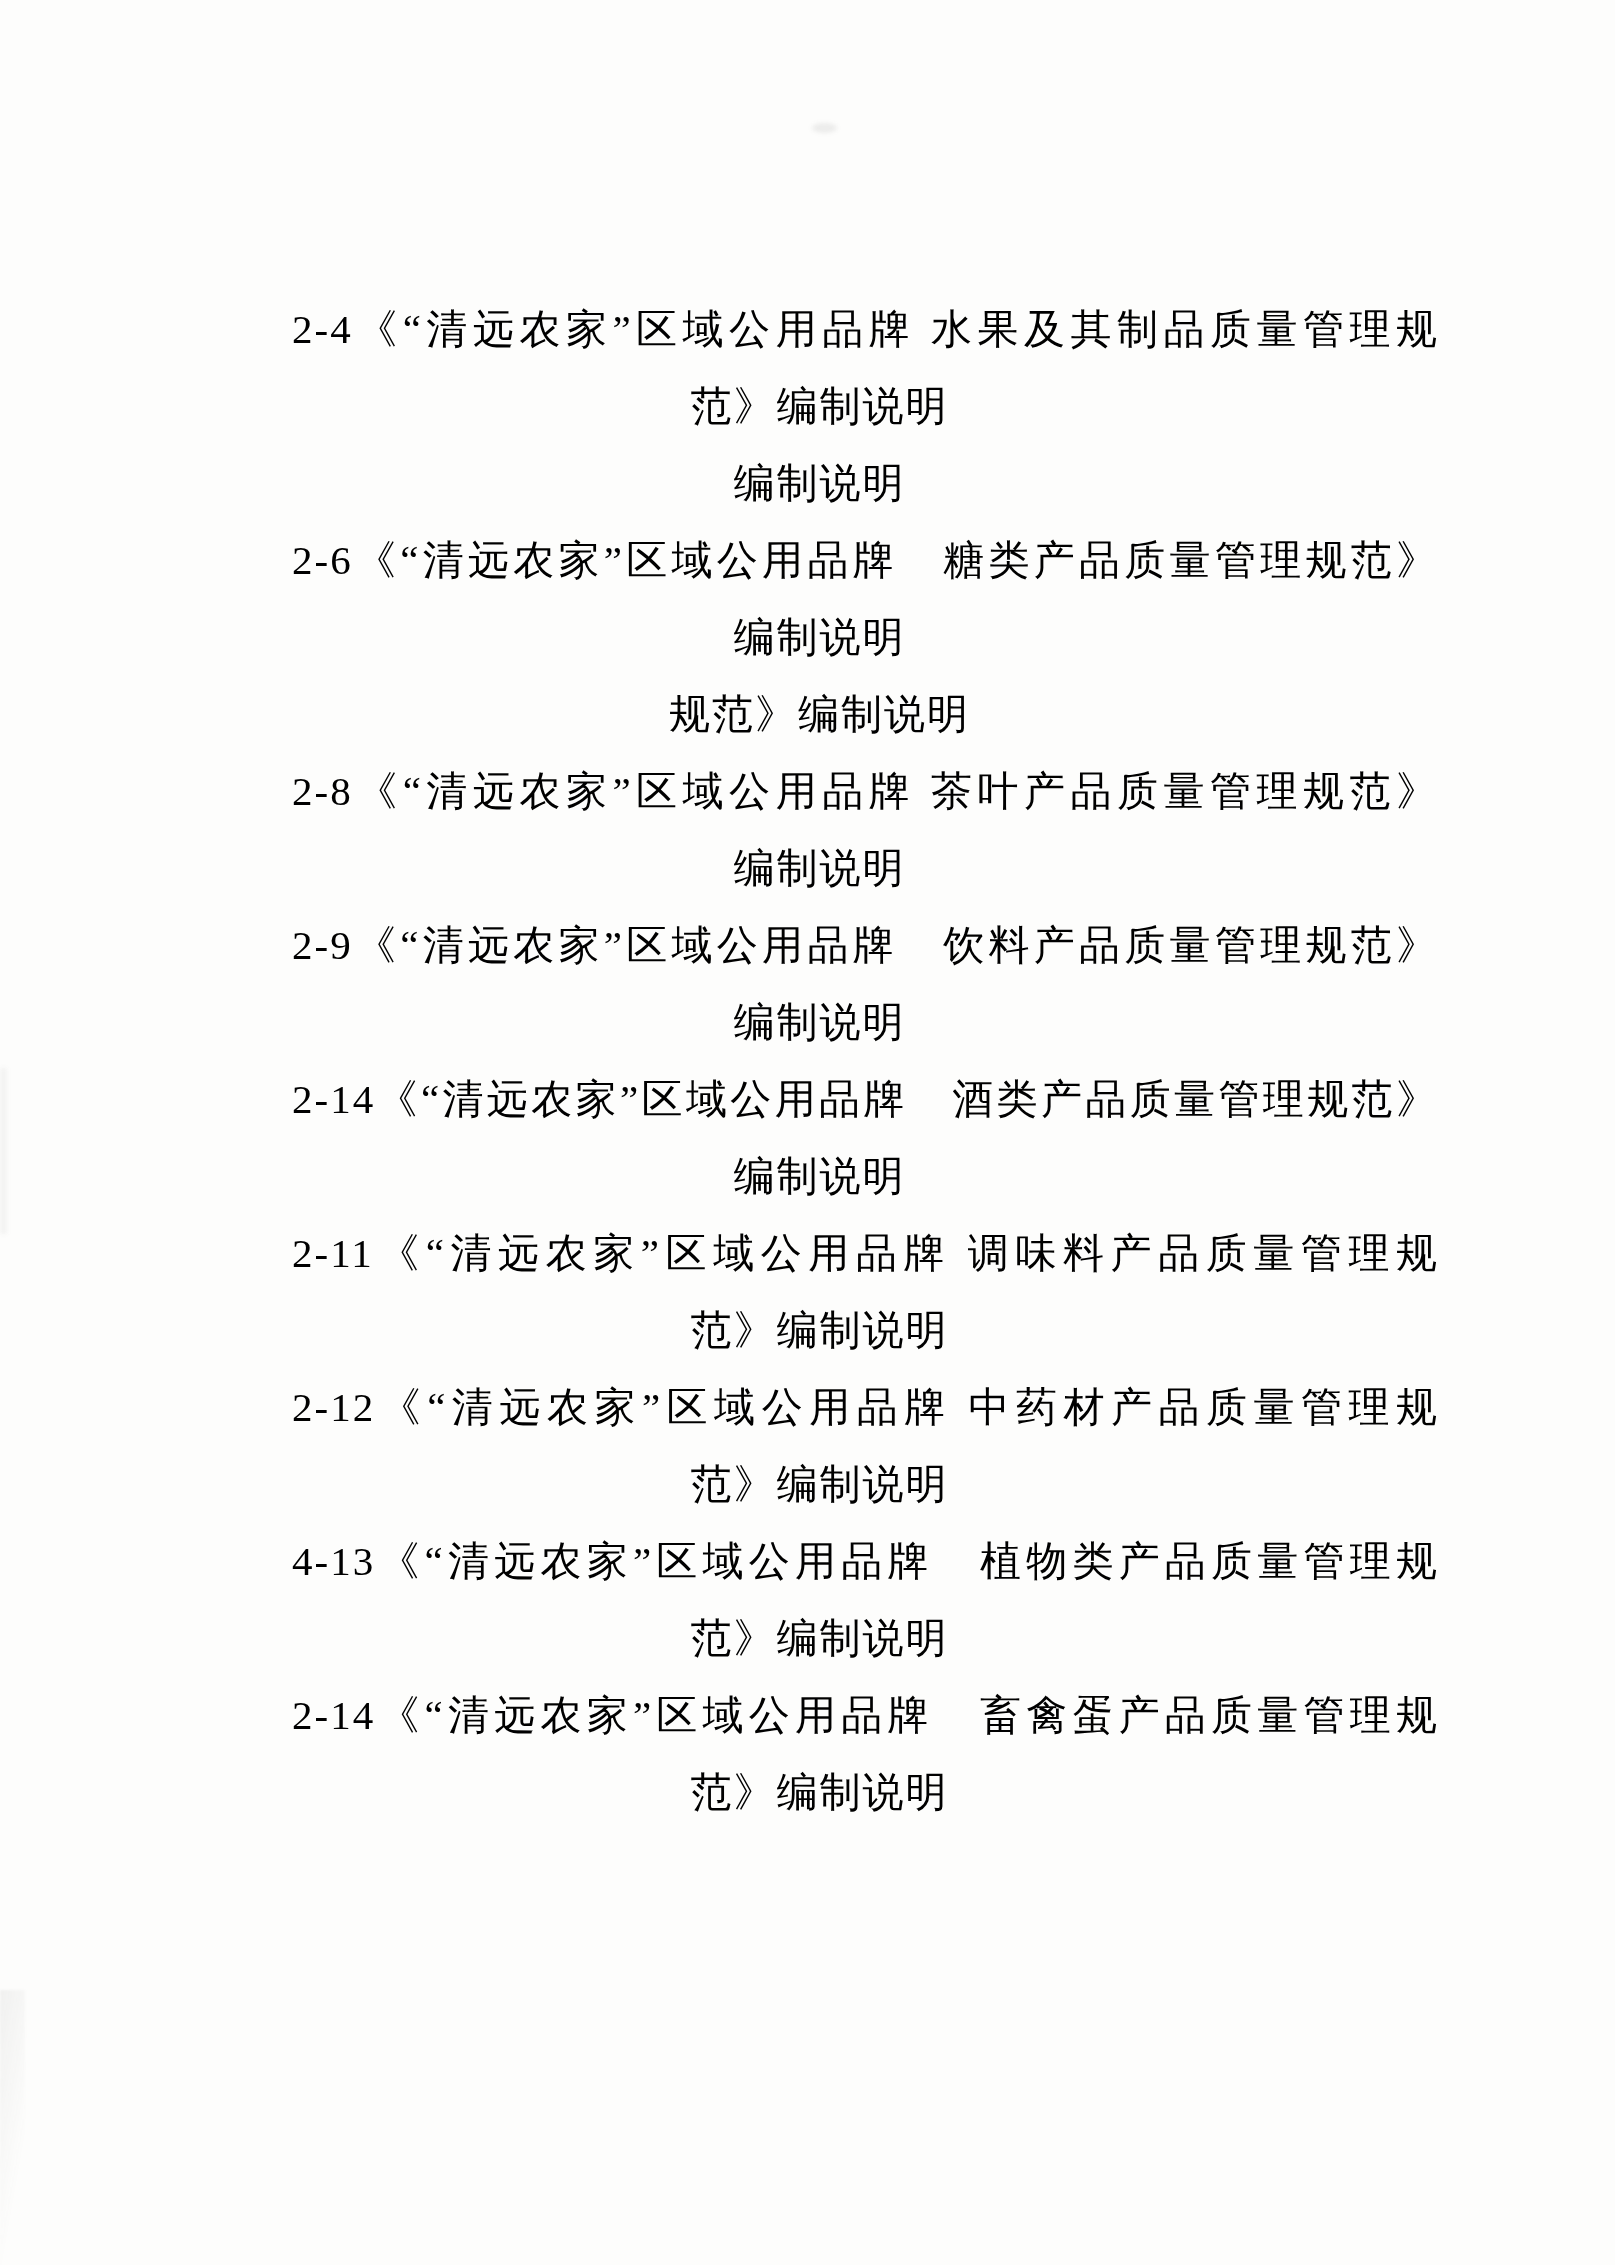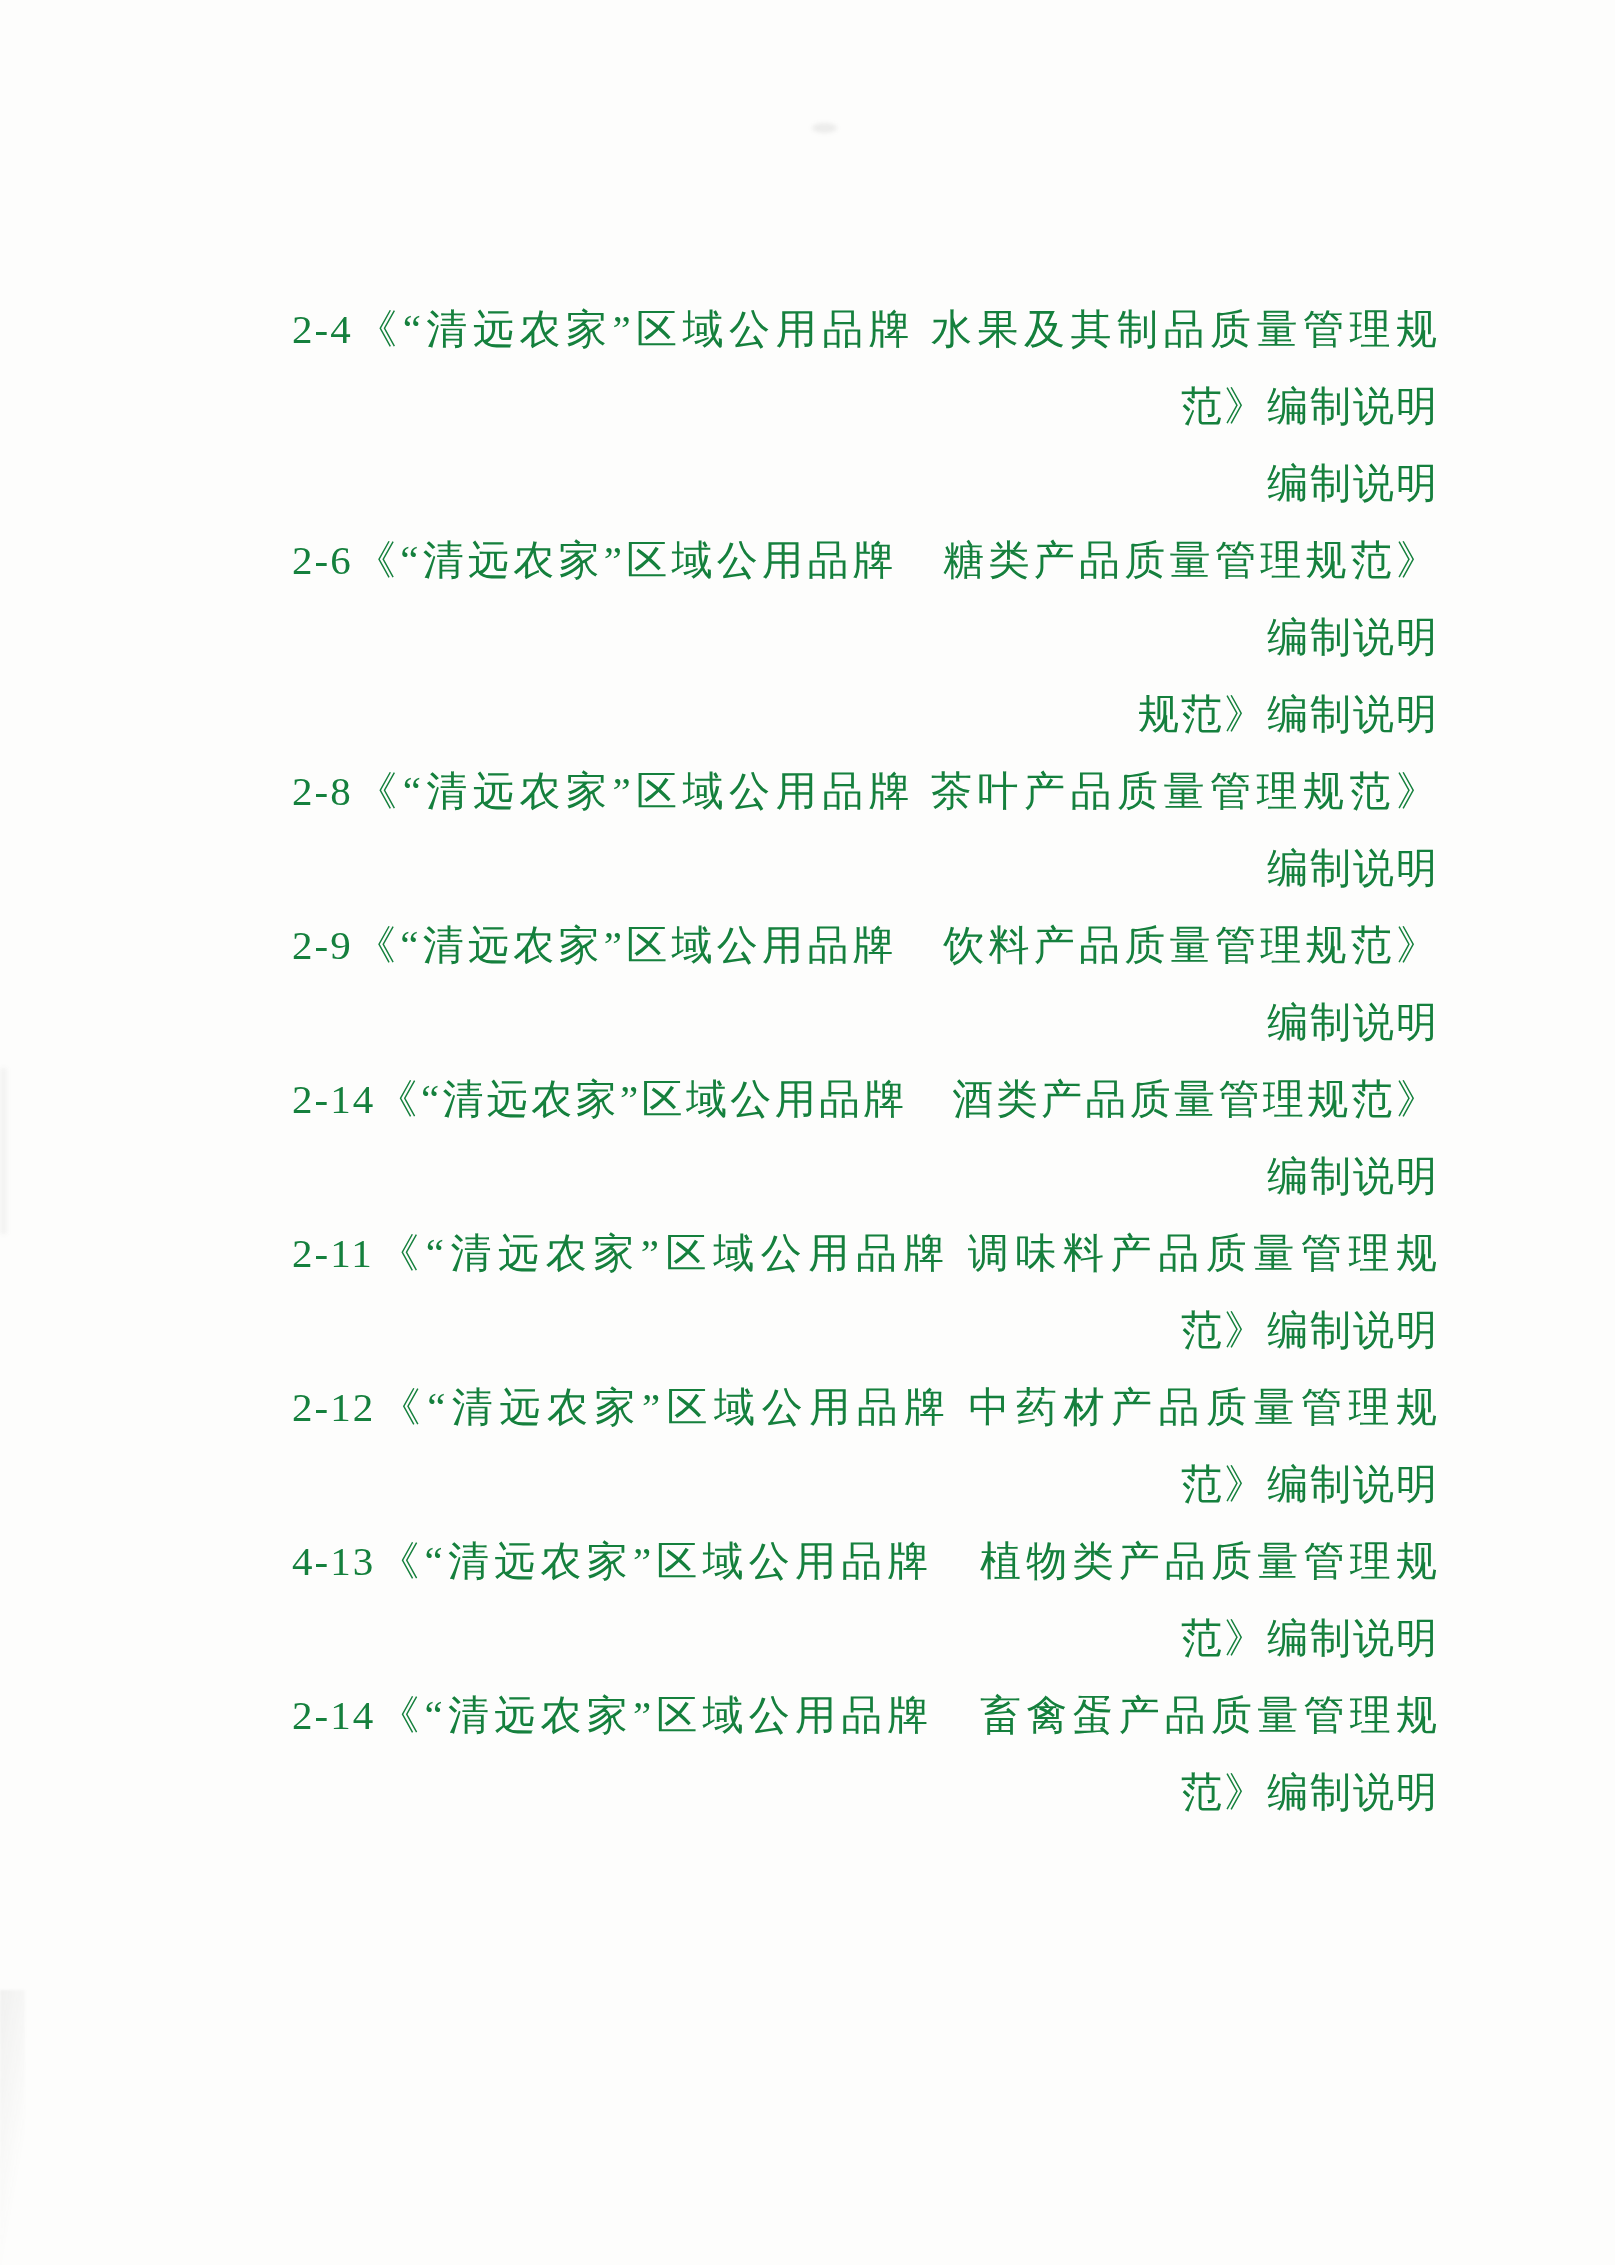--- a/index.html
+++ b/index.html
@@ -19,37 +19,37 @@
   .text-block {
     position: absolute;
     left: 200px;
     top: 291px;
     width: 1239px;
   }
   .doc-line {
     height: 77px;
     line-height: 77px;
     font-size: 41px;
-    color: #15803d;
+    color: #000000;
     letter-spacing: 2px;
     white-space: nowrap;
     text-rendering: optimizeLegibility;
   }
   
   .doc-line.entry-start {
     padding-left: 92px;
     width: 1147px;
     white-space: normal;
     text-align: justify;
     text-align-last: justify;
     text-justify: inter-character;
   }
   
   .doc-line.entry-cont {
-    text-align: right;
+    text-align: center;
   }
   
   .artifact {
     position: absolute;
     pointer-events: none;
   }
   .artifact.spot-top {
     left: 812px; top: 123px;
     width: 25px; height: 9.8px;
     background: rgba(90,90,90,0.10);

